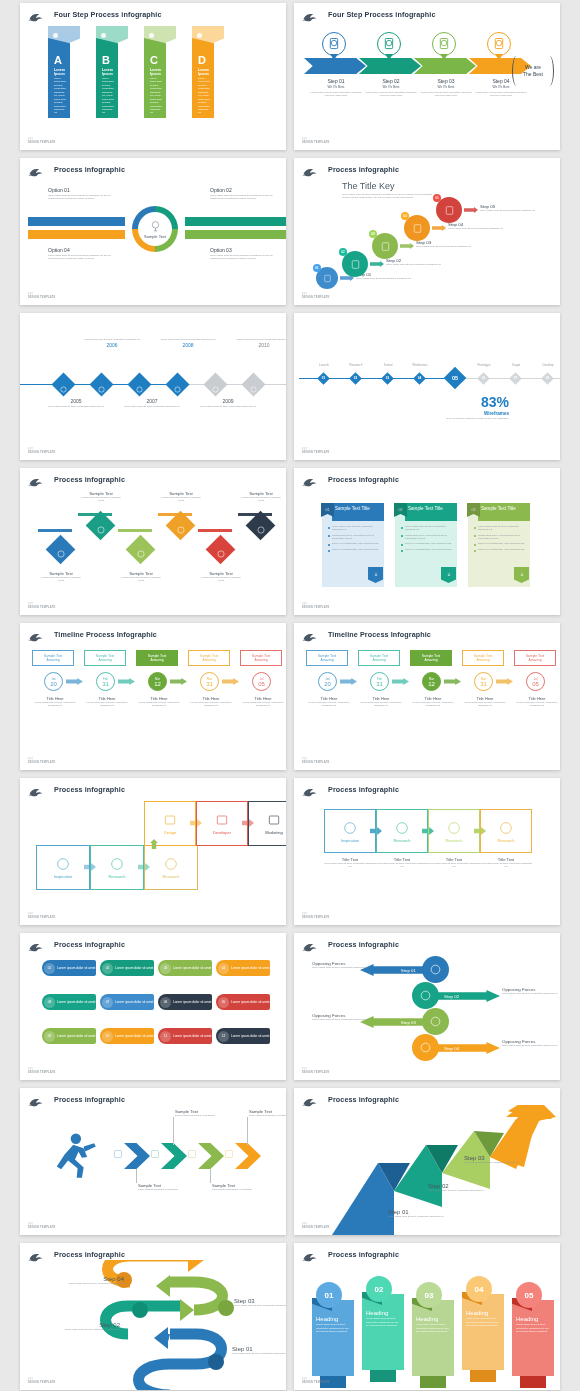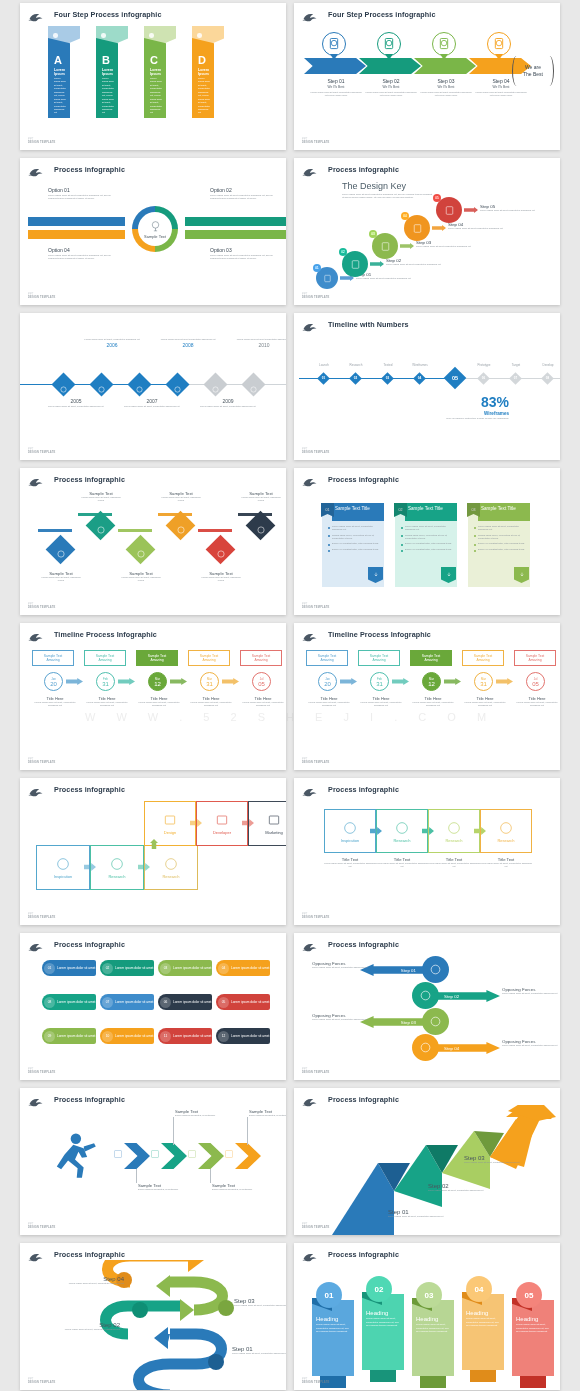--- a/index.html
+++ b/index.html
@@ -253,21 +253,21 @@
     <div class="slide" id="s4">
       <div class="hdr">
         <div class="logo"><svg viewBox="0 0 40 26" width="16" height="11">
             <path d="M4 16 C8 6, 18 2, 28 5 C24 7, 21 10, 20 14 C26 11, 33 12, 36 16 C30 15, 25 17, 22 21 C16 24, 8 22, 4 16 Z" fill="#2b3a4a"></path>
             <path d="M2 20 L12 20" stroke="#2b3a4a" stroke-width="1.6"></path>
           </svg></div>
         <div class="ttl">Process infographic</div>
       </div>
       <div class="canvas">
         <div style="position:absolute; left:48px; top:6px; width:92px;">
-          <div style="font-size:9px; color:#4c5d68;">The Design Key</div>
+          <div style="font-size:9px; color:#4c5d68;">The Title Key</div>
           <div class="tiny" style="margin-top:2px;">Lorem ipsum dolor sit amet consectetur adipiscing elit, sed do eiusmod tempor incididunt ut labore dolore magna aliqua. Ut enim ad minim veniam quis nostrud.</div>
         </div>
         <div style="position:absolute; left:22px; top:92px; width:22px; height:22px; border-radius:50%; background:#3e8ccb; display:flex; align-items:center; justify-content:center;">
           <svg viewBox="0 0 24 24" width="11" height="11">
             <rect x="6" y="5" width="12" height="14" rx="1.5" fill="none" stroke="#fff" stroke-width="1"></rect>
           </svg>
         </div>
         <div style="position:absolute; left:19px; top:89px; width:8px; height:8px; border-radius:50%; background:#3e8ccb; filter:brightness(1.15); color:#fff; font-size:3px; display:flex; align-items:center; justify-content:center;">01</div>
         <div style="position:absolute; left:46px; top:100px; width:14px; height:6px; background:#3e8ccb; opacity:.85; clip-path:polygon(0 20%,72% 20%,72% 0,100% 50%,72% 100%,72% 80%,0 80%);"></div>
         <div style="position:absolute; left:62px; top:97px; width:55px;">
@@ -376,27 +376,20 @@
           <div style="font-size:5px; color:#4b565f;">2009</div>
           <div class="tiny" style="margin-top:1px;">Lorem ipsum dolor sit amet, consectetur adipiscing elit.</div>
         </div>
       </div>
       <div class="foot">
         <div class="l1" style="opacity:.55;">PPT</div>
         <div class="l2" style="opacity:.75;">DESIGN TEMPLATE</div>
       </div>
     </div>
     <div class="slide" id="s6">
-      <div class="hdr">
-        <div class="logo"><svg viewBox="0 0 40 26" width="16" height="11">
-            <path d="M4 16 C8 6, 18 2, 28 5 C24 7, 21 10, 20 14 C26 11, 33 12, 36 16 C30 15, 25 17, 22 21 C16 24, 8 22, 4 16 Z" fill="#2b3a4a"></path>
-            <path d="M2 20 L12 20" stroke="#2b3a4a" stroke-width="1.6"></path>
-          </svg></div>
-        <div class="ttl">Timeline with Numbers</div>
-      </div>
       <div class="canvas">
         <div style="position:absolute; left:5px; top:48px; width:158px; height:1.3px; background:#1f7ec2;"></div>
         <div style="position:absolute; left:163px; top:48px; width:105px; height:1.3px; background:#d3d7da;"></div>
         <div class="dia" style="left:25px; top:43.5px; width:9px; height:9px; background:#1f7ec2;"></div>
         <div style="position:absolute; left:25px; top:43.5px; width:9px; height:9px; display:flex; align-items:center; justify-content:center; color:#fff; font-size:3px; font-weight:bold;">01</div>
         <div class="ctr" style="position:absolute; left:13px; top:33px; width:34px; font-size:3px; color:#9aa2a9;">Launch</div>
         <div class="dia" style="left:57px; top:43.5px; width:9px; height:9px; background:#1f7ec2;"></div>
         <div style="position:absolute; left:57px; top:43.5px; width:9px; height:9px; display:flex; align-items:center; justify-content:center; color:#fff; font-size:3px; font-weight:bold;">02</div>
         <div class="ctr" style="position:absolute; left:45px; top:33px; width:34px; font-size:3px; color:#9aa2a9;">Research</div>
         <div class="dia" style="left:89px; top:43.5px; width:9px; height:9px; background:#1f7ec2;"></div>
@@ -1164,14 +1157,13 @@
         <div style="position:absolute; left:222px; top:22px; width:26px; height:26px; border-radius:50% 50% 50% 50%; background:#ef8179; filter:brightness(1.02); color:#fff; font-size:8px; font-weight:bold; display:flex; align-items:center; justify-content:center;">05</div>
       </div>
       <div class="foot">
         <div class="l1" style="opacity:.55;">PPT</div>
         <div class="l2" style="opacity:.75;">DESIGN TEMPLATE</div>
       </div>
     </div>
   </div>
 
 <div id="wm">
-  <div class="sub">W W W . 5 2 S H E J I . C O M</div>
 </div>
 
 </body></html>

